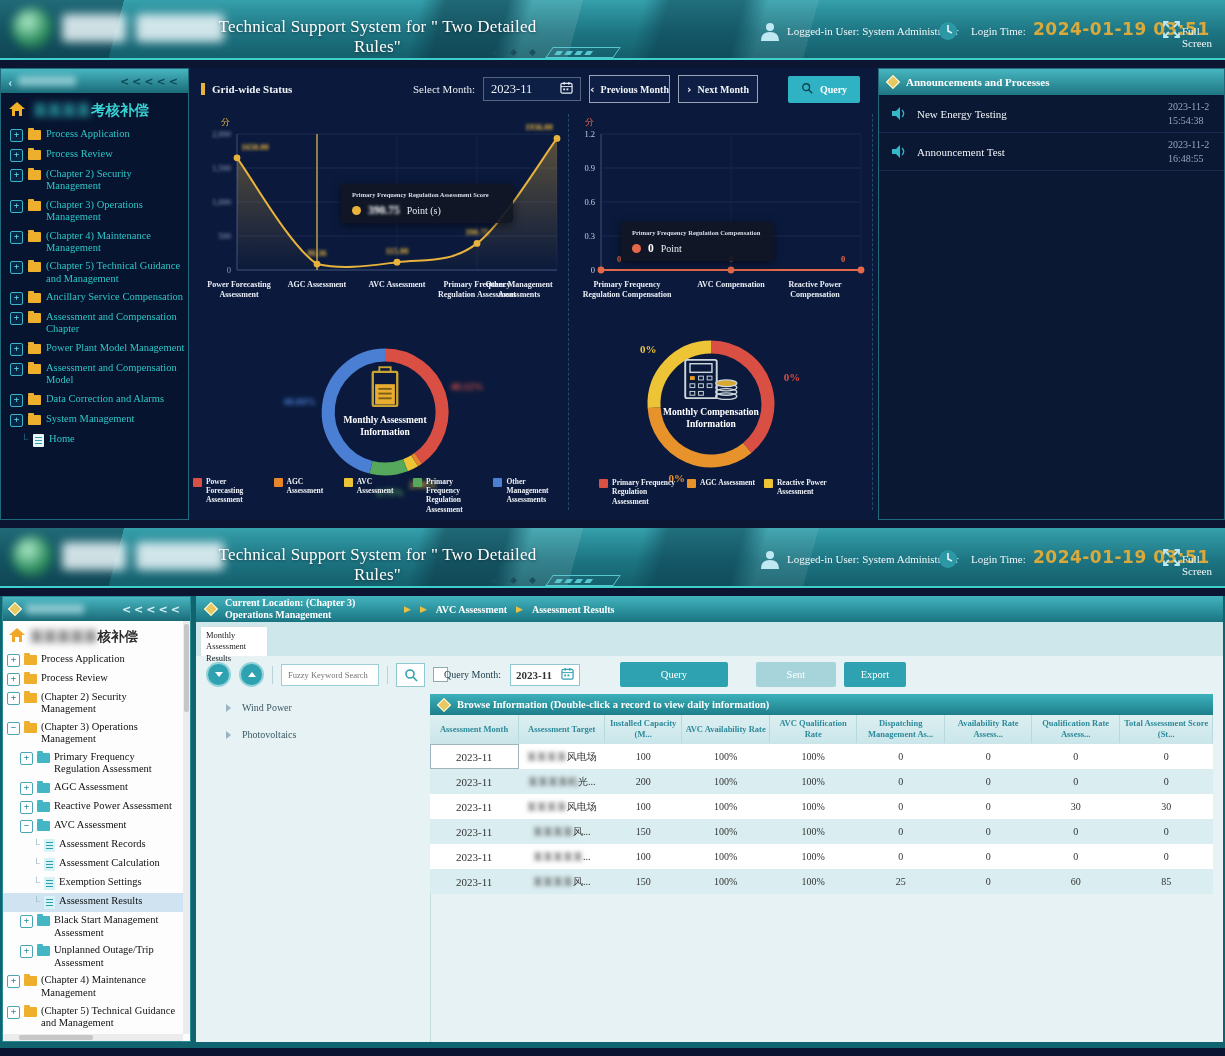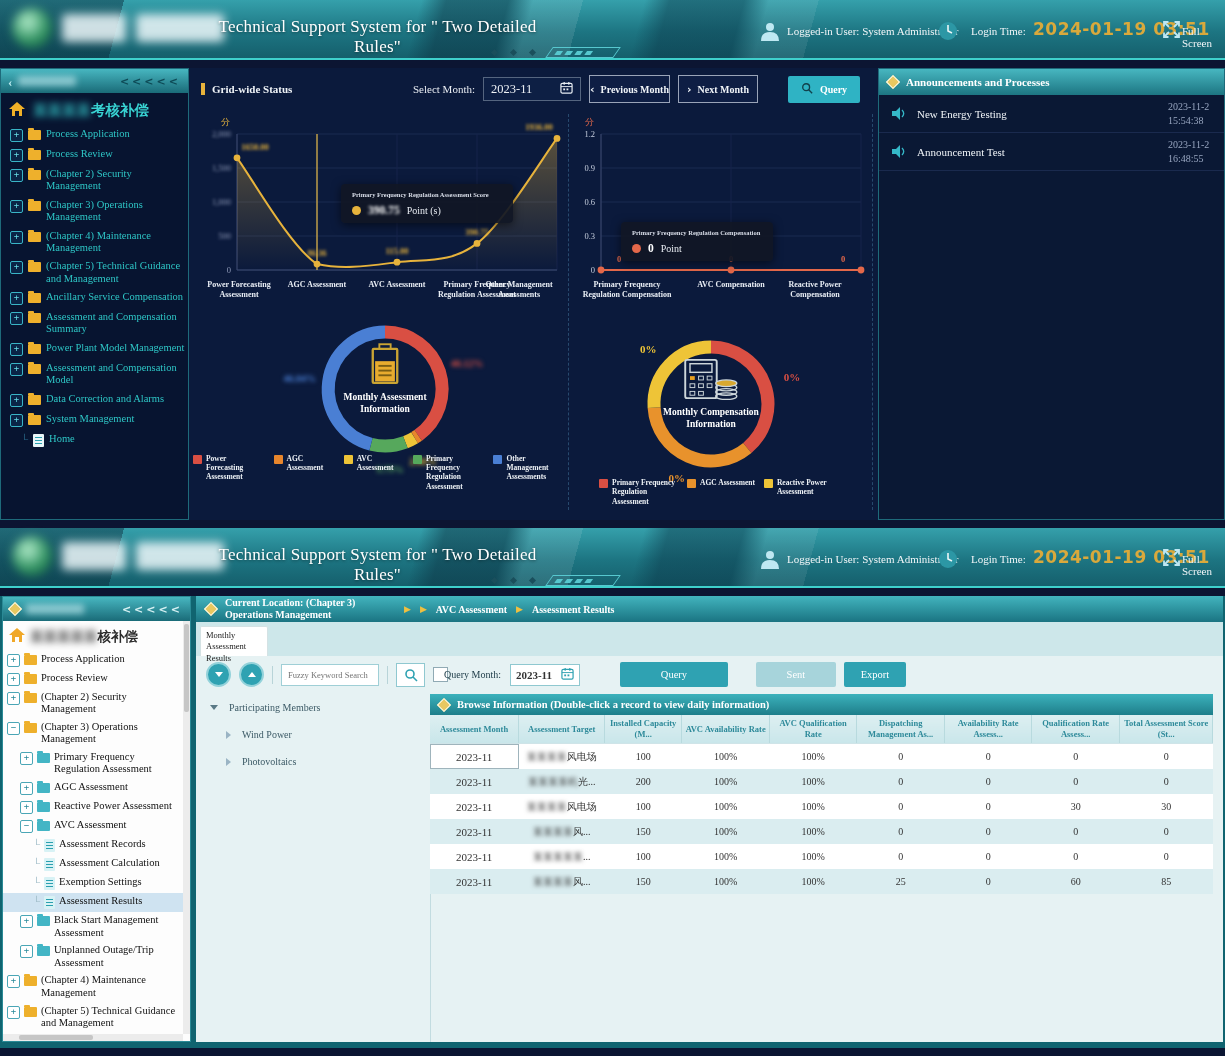--- a/index.html
+++ b/index.html
@@ -78,21 +78,21 @@
        font-size:10px;font-weight:bold;display:flex;align-items:center;justify-content:center;gap:6px;cursor:pointer;}
   .chev{font-size:11px;font-family:"DejaVu Sans",sans-serif;}
   .qbtn-dark{height:27px;min-width:72px;background:#2fb3c4;color:#fff;font-size:10px;font-weight:bold;
        display:flex;align-items:center;justify-content:center;gap:7px;border-radius:2px;
        margin:0 10px 0 22px;cursor:pointer;}
   .charts{position:absolute;left:0;top:40px;right:0;bottom:0;}
   .vsep{position:absolute;top:6px;height:396px;border-left:1px dashed #27496e;}
   .chart-box{position:absolute;}
   #chart1{left:4px;top:0;width:372px;height:198px;}
   #chart2{left:382px;top:0;width:300px;height:198px;}
-  #donut1{left:4px;top:185px;width:372px;height:206px;}
+  #donut1{left:4px;top:208px;width:372px;height:206px;}
   #donut2{left:382px;top:200px;width:300px;height:206px;}
   .unit{position:absolute;font-size:9px;}
   .cat{position:absolute;text-align:center;color:#e9eef5;font-weight:bold;font-size:8px;line-height:1.25;}
   .tooltip{position:absolute;background:rgba(17,23,37,.93);border-radius:4px;padding:7px 11px;
        box-shadow:0 2px 10px rgba(0,0,0,.55);box-sizing:border-box;}
   .tt-title{color:#d8dde8;font-size:6.5px;font-weight:bold;white-space:nowrap;overflow:hidden;}
   .tt-row{display:flex;align-items:center;gap:7px;margin-top:6px;}
   .tt-dot{width:9px;height:9px;border-radius:50%;flex:none;}
   .tt-val{color:#fff;font-size:11.5px;font-weight:bold;}
   .tt-suf{color:#e8ecf2;font-size:10px;}
@@ -281,21 +281,21 @@
           <span class="t-lab">(Chapter 5) Technical Guidance and Management</span>
         </div>
         <div class="t-row">
           <span class="exp">+</span>
           <span class="folder"></span>
           <span class="t-lab">Ancillary Service Compensation</span>
         </div>
         <div class="t-row">
           <span class="exp">+</span>
           <span class="folder"></span>
-          <span class="t-lab">Assessment and Compensation Summary</span>
+          <span class="t-lab">Assessment and Compensation Chapter</span>
         </div>
         <div class="t-row">
           <span class="exp">+</span>
           <span class="folder"></span>
           <span class="t-lab">Power Plant Model Management</span>
         </div>
         <div class="t-row">
           <span class="exp">+</span>
           <span class="folder"></span>
           <span class="t-lab">Assessment and Compensation Model</span>
@@ -795,24 +795,20 @@
                   <rect x="3.5" y="8" width="2" height="2" fill="#2fa2b2"></rect>
                   <rect x="7" y="8" width="2" height="2" fill="#2fa2b2"></rect>
                 </svg></span>
           </span>
           <button class="btn btn-query">Query</button>
           <button class="btn btn-sent">Sent</button>
           <button class="btn btn-export">Export</button>
         </div>
 
         <div class="members">
-          <div class="mem-row">
-            <span class="tri-d"></span>
-            <span>Participating Members</span>
-          </div>
           <div class="mem-row mem-child">
             <span class="tri-r"></span>
             <span>Wind Power</span>
           </div>
           <div class="mem-row mem-child">
             <span class="tri-r"></span>
             <span>Photovoltaics</span>
           </div>
         </div>
 

